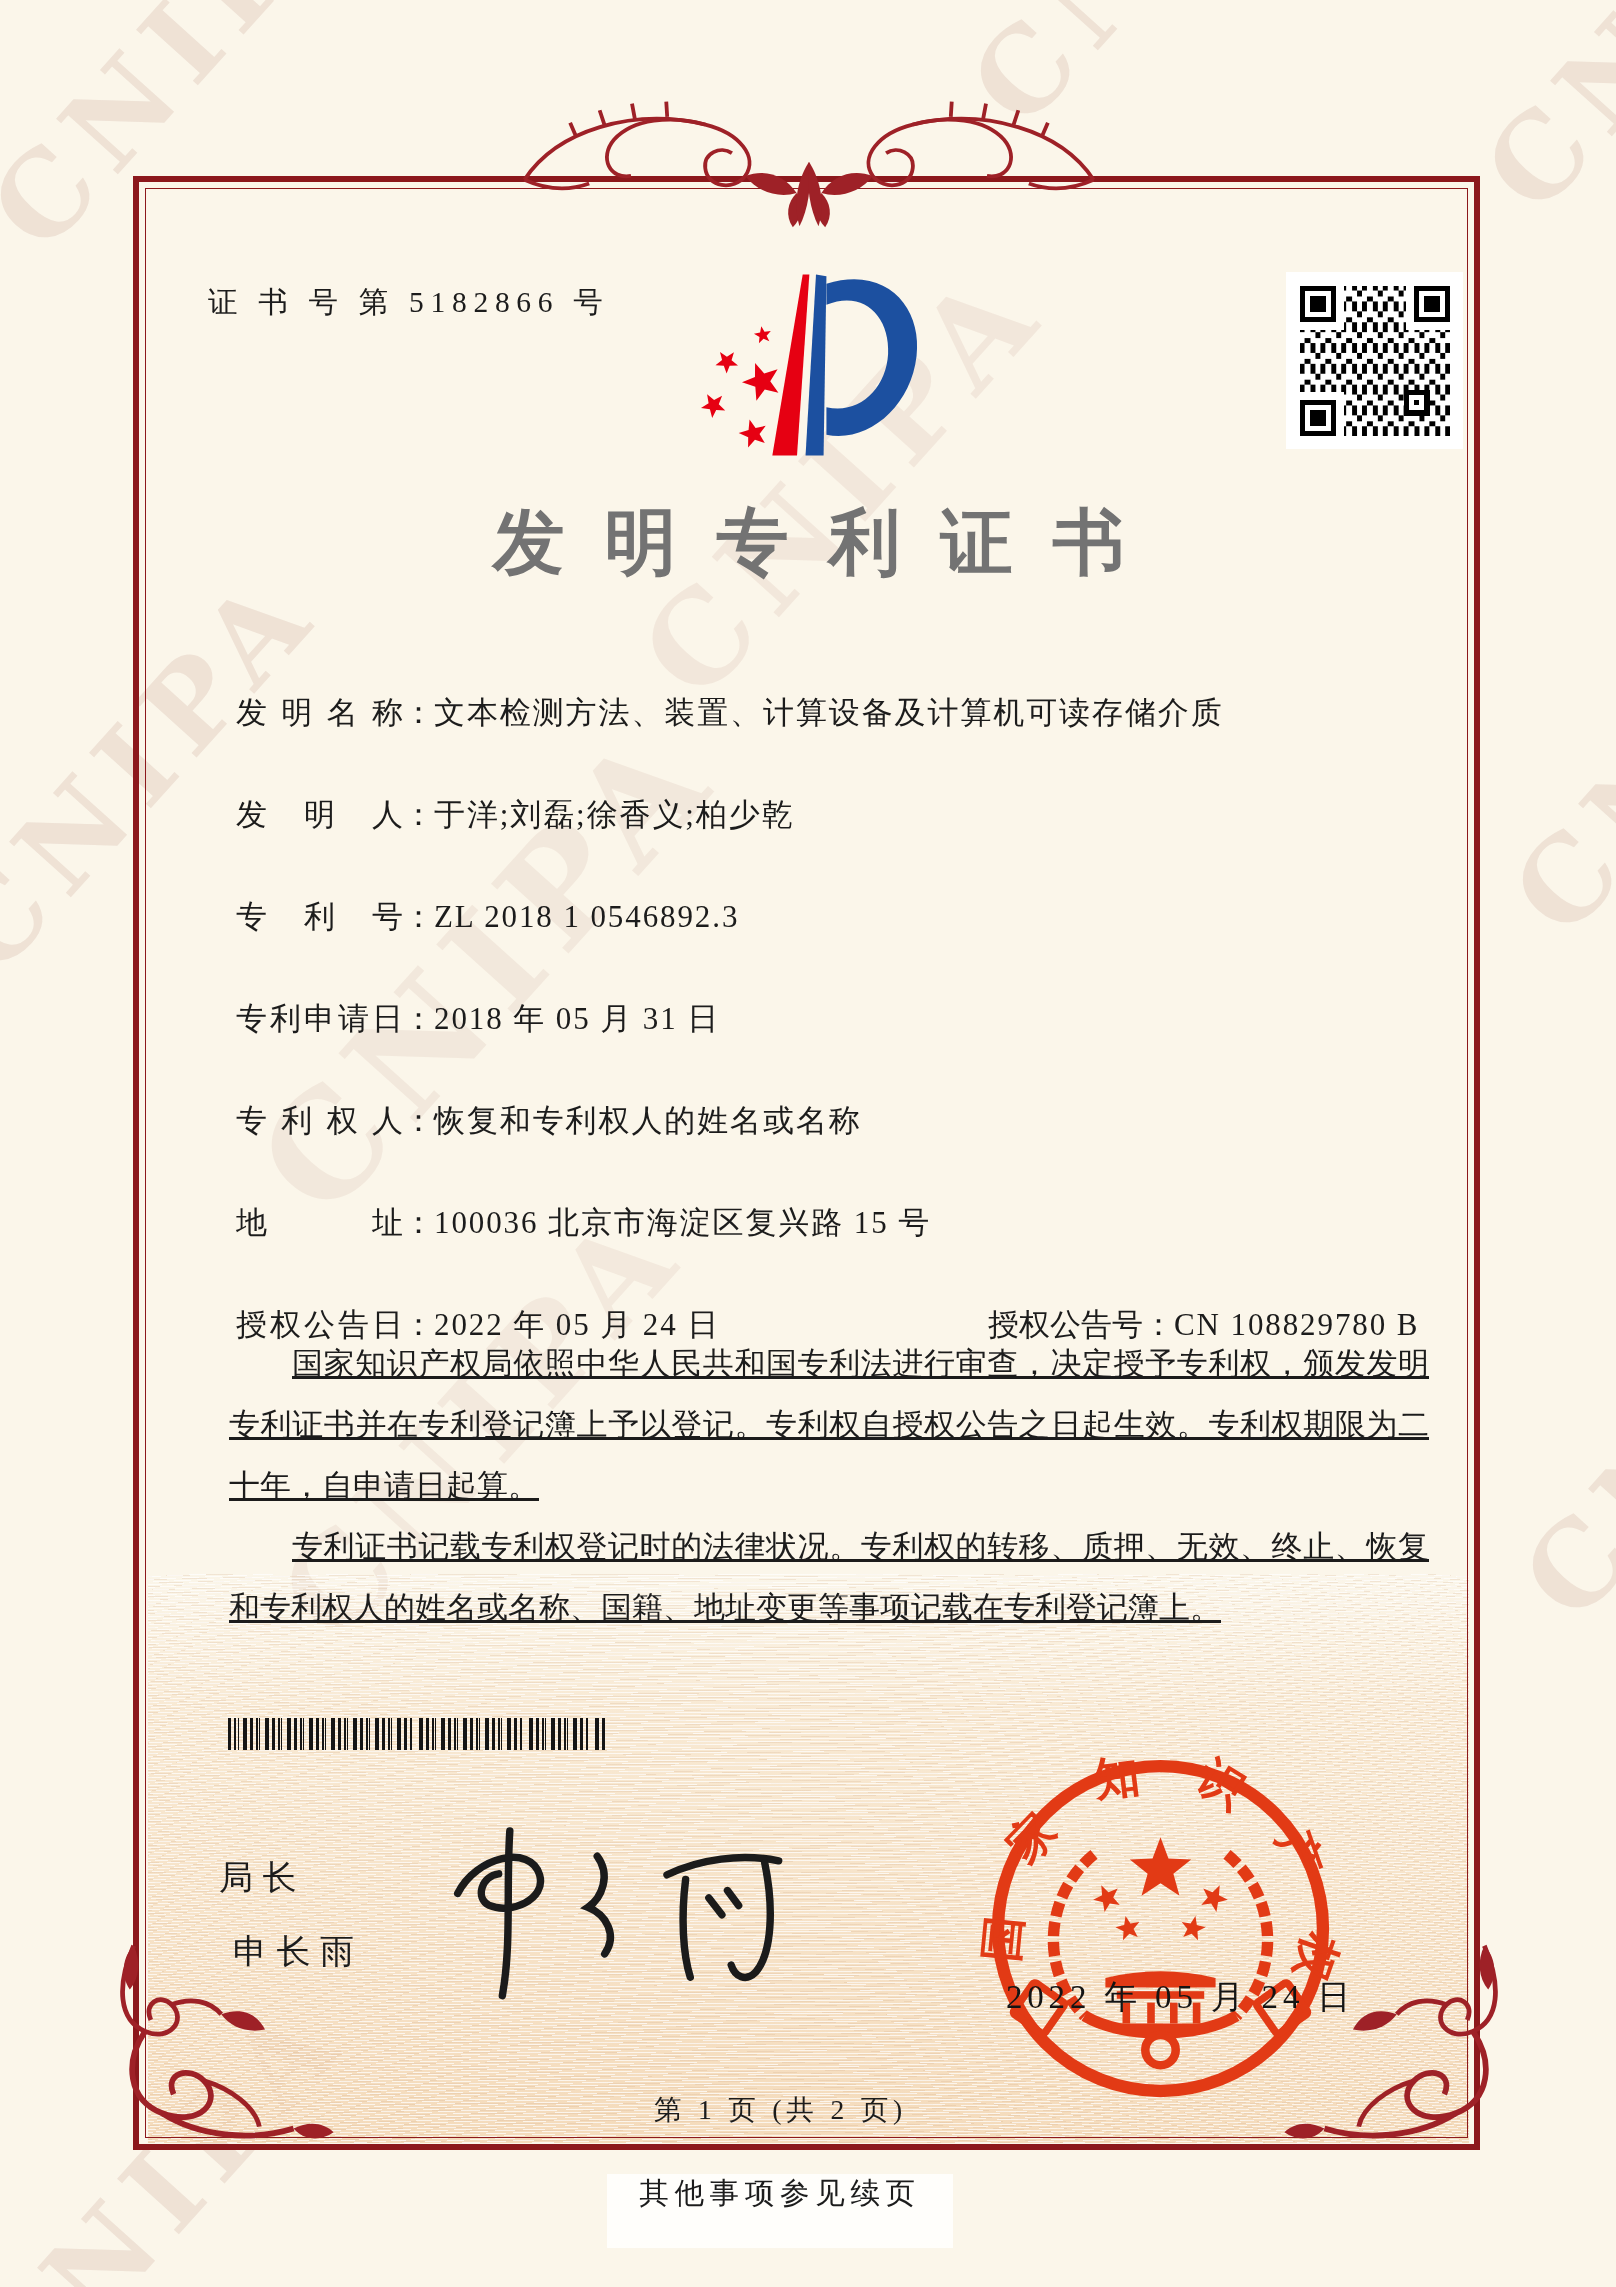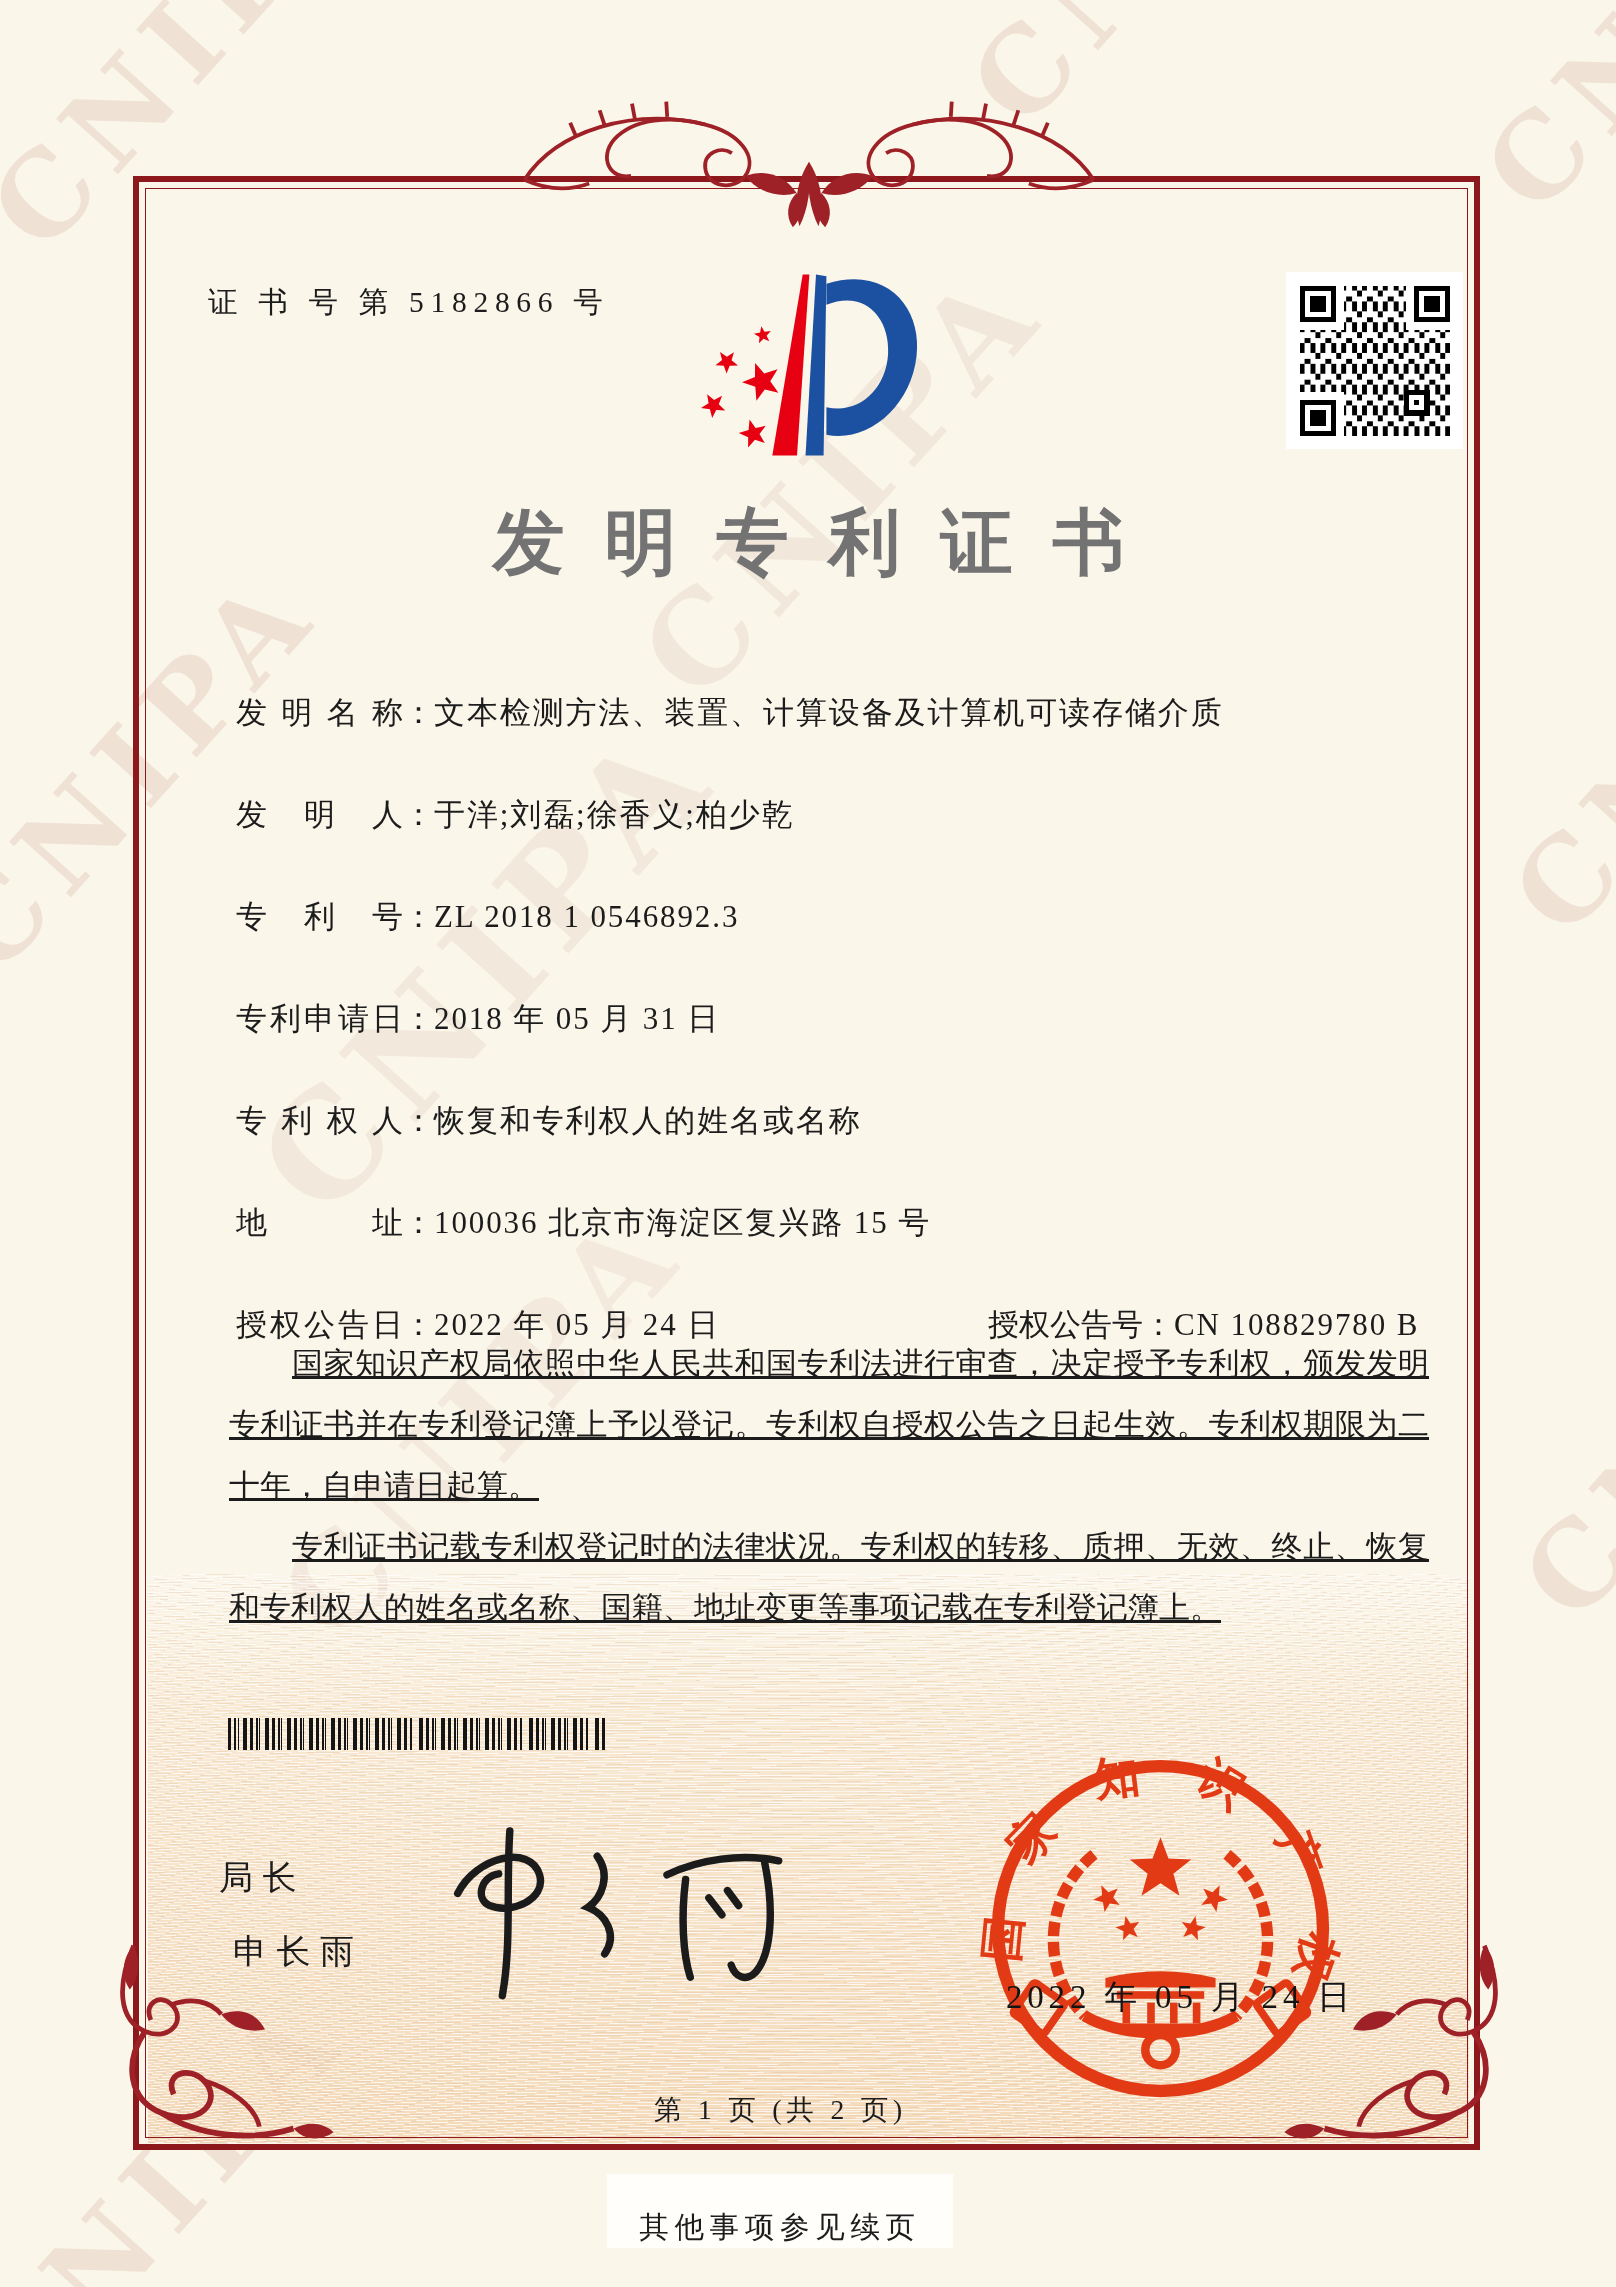--- a/index.html
+++ b/index.html
@@ -100,21 +100,21 @@
     position:absolute;left:1006px;top:1975px;width:323px;
     font-size:33px;letter-spacing:4.8px;color:#141414;white-space:nowrap;
   }
   
   .pageno{
     position:absolute;left:533px;top:2091px;width:495px;text-align:center;
     font-size:27.6px;letter-spacing:4.8px;
   }
   .footer-box{
     position:absolute;left:607px;top:2174px;width:346px;height:74px;
-    background:#fffefb;display:flex;align-items:flex-end;justify-content:center;
+    background:#fffefb;display:flex;align-items:flex-start;justify-content:center;
     font-size:29.5px;letter-spacing:5.7px;
   }
 </style>
 </head>
 <body>
 
 <div class="page">
 
   <svg width="0" height="0" style="position:absolute">
     <defs>

